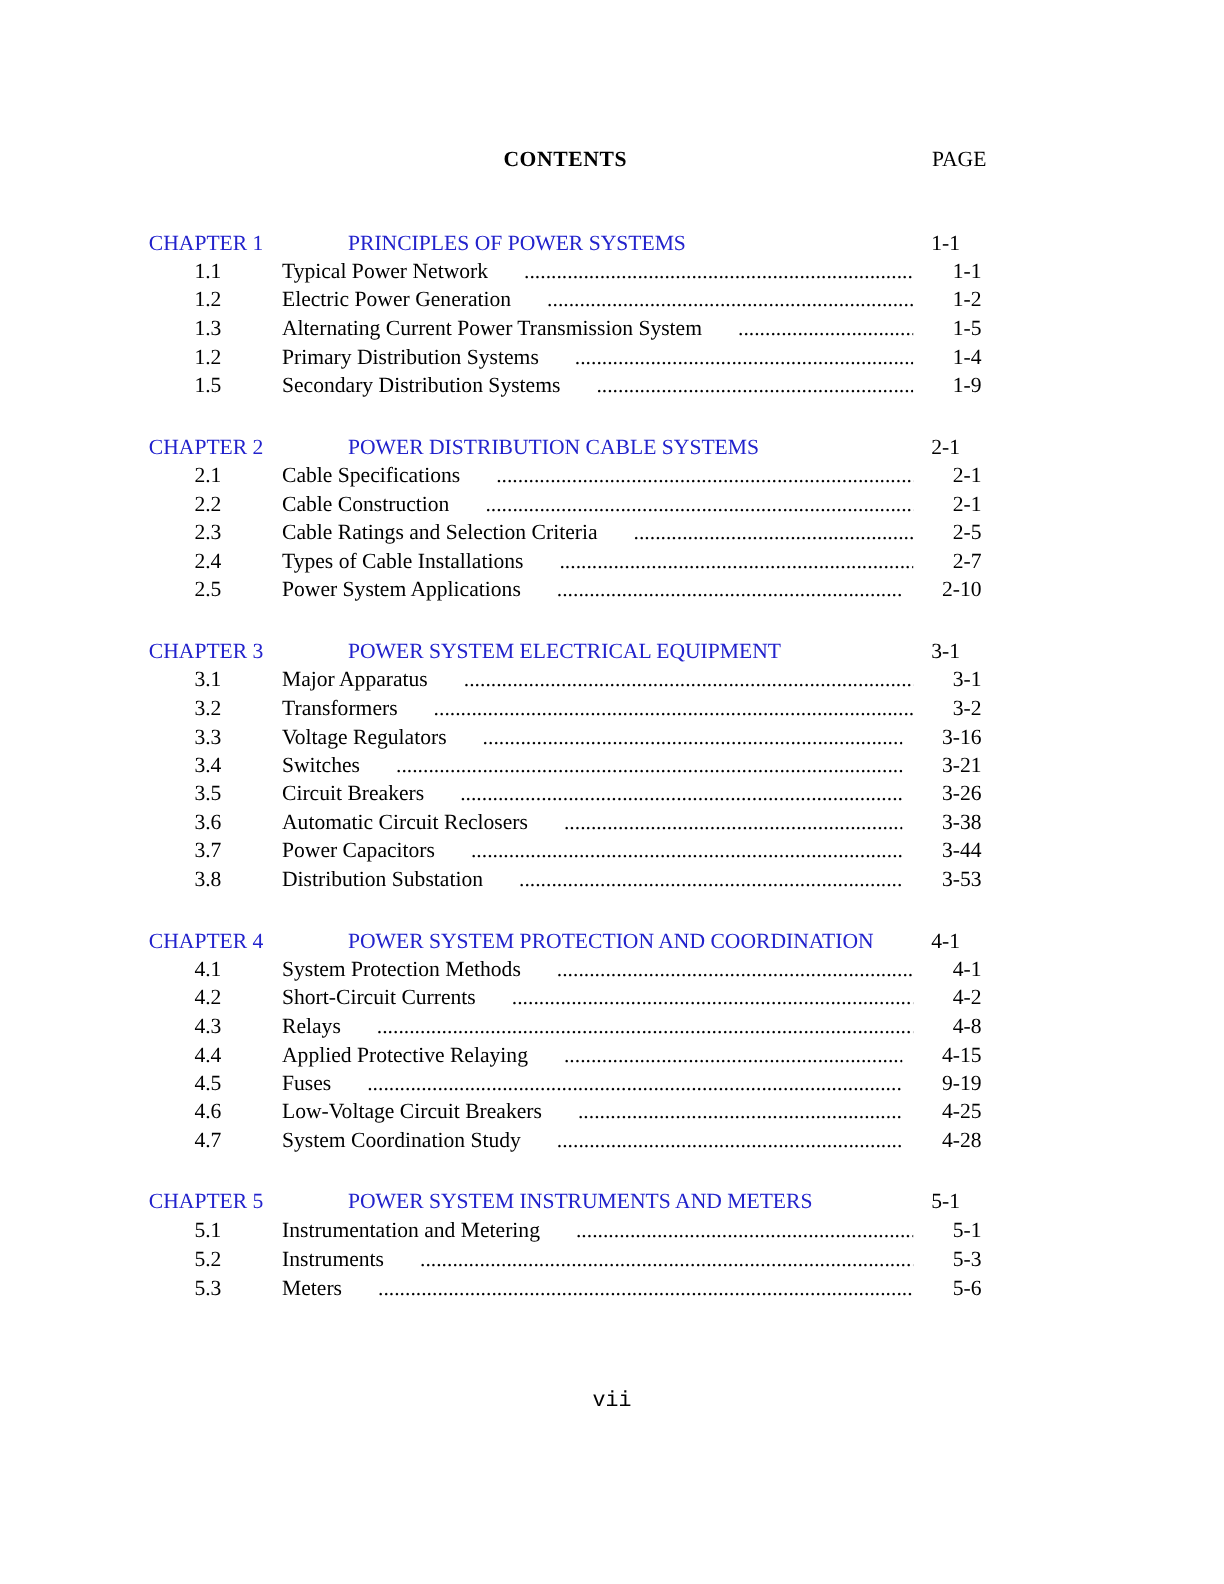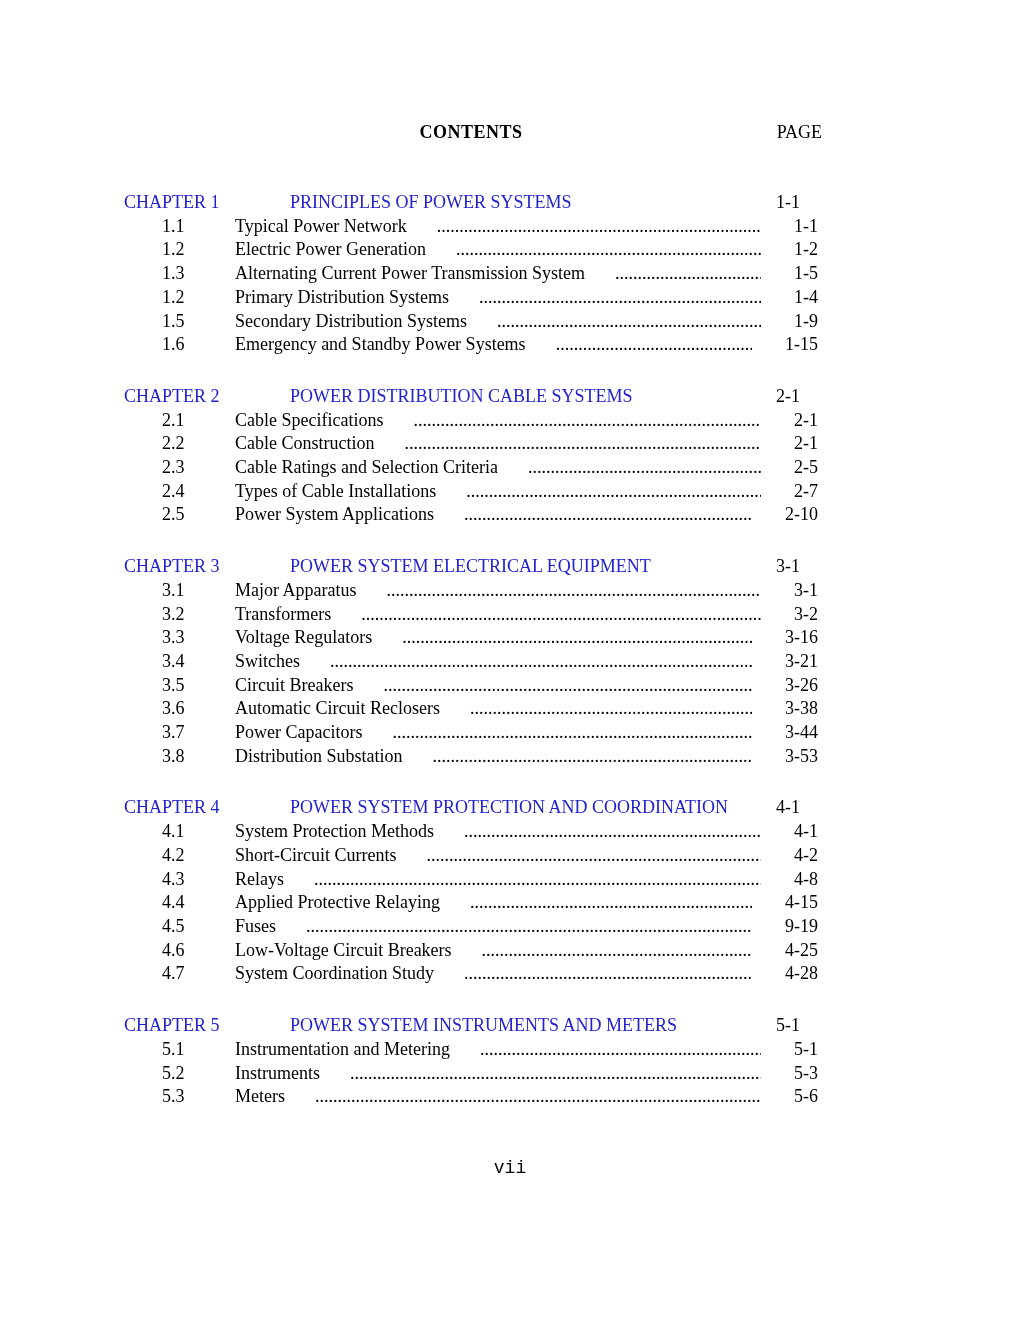--- a/index.html
+++ b/index.html
@@ -107,26 +107,20 @@
           <span class="sec-title">Primary Distribution Systems</span>
           <span class="leader"></span>
           <span class="sec-page">1-4</span>
         </div>
         <div class="row section-row">
           <span class="sec-num">1.5</span>
           <span class="sec-title">Secondary Distribution Systems</span>
           <span class="leader"></span>
           <span class="sec-page">1-9</span>
         </div>
-        <div class="row section-row">
-          <span class="sec-num">1.6</span>
-          <span class="sec-title">Emergency and Standby Power Systems</span>
-          <span class="leader"></span>
-          <span class="sec-page">1-15</span>
-        </div>
       </div>
       <div class="chapter-block">
         <div class="row chapter-row">
           <span class="ch-label">CHAPTER 2</span>
           <span class="ch-title">POWER DISTRIBUTION CABLE SYSTEMS</span>
           <span class="ch-page">2-1</span>
         </div>
         <div class="row section-row">
           <span class="sec-num">2.1</span>
           <span class="sec-title">Cable Specifications</span>

